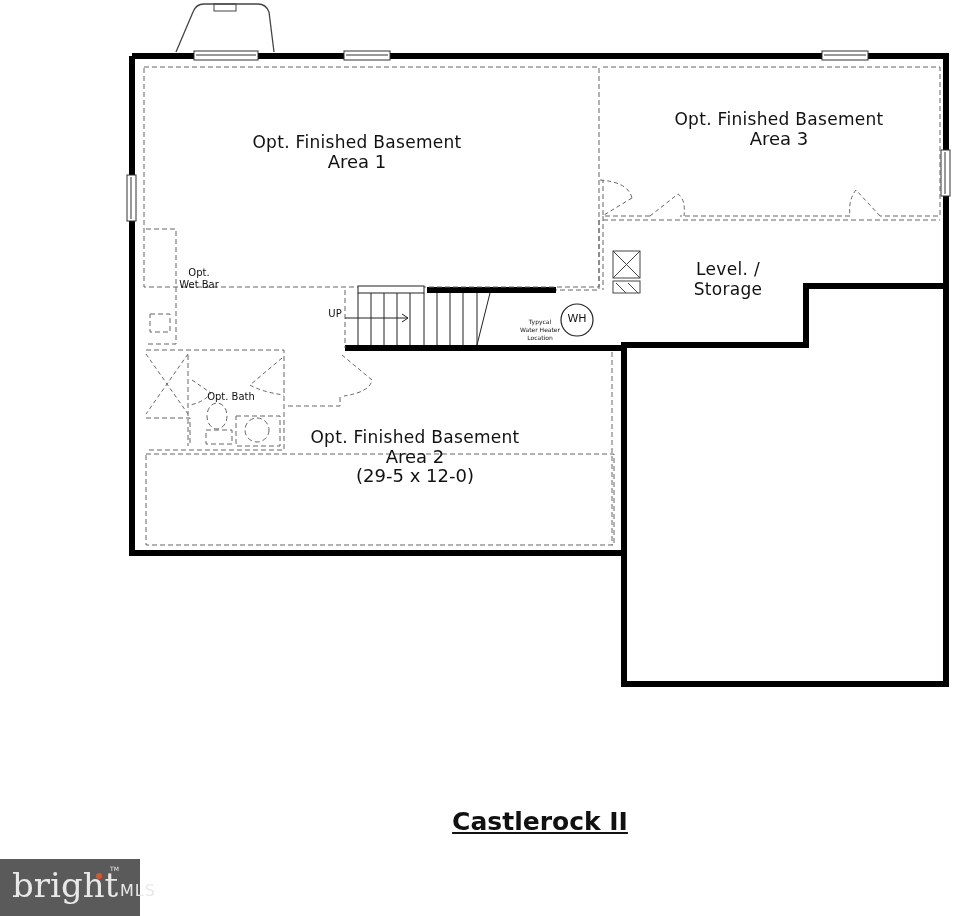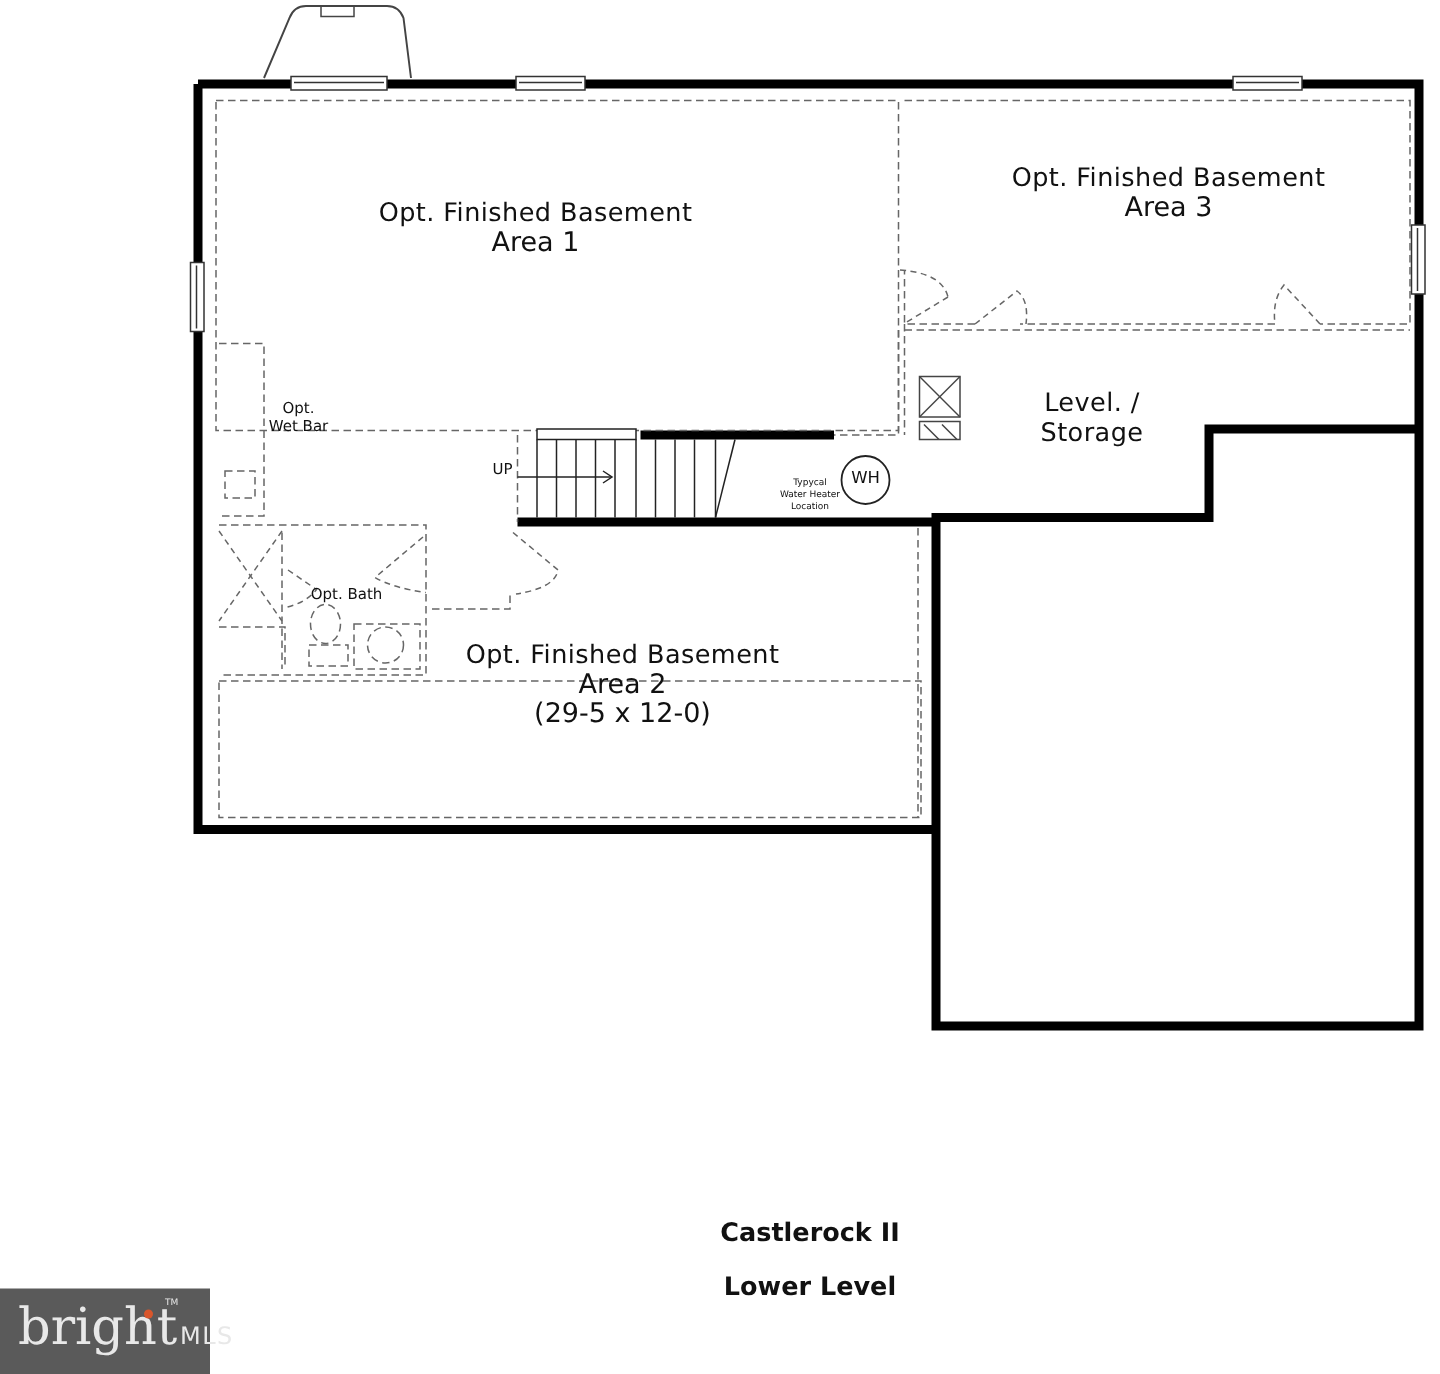--- a/index.html
+++ b/index.html
@@ -3,21 +3,21 @@
 <meta charset="utf-8">
 <style>
   html, body { margin:0; padding:0; background:#fff; }
   body { width:960px; height:916px; position:relative; overflow:hidden; font-family:"DejaVu Sans", sans-serif; }
   svg { position:absolute; left:0; top:0; }
   .lbl { position:absolute; text-align:center; color:#111; white-space:nowrap; transform:translateX(-50%); }
   .room-name { font-size:17px; font-weight:normal; letter-spacing:0.3px; }
   .room-sub { font-size:18px; line-height:19px; }
   .small { font-size:10px; }
   .tiny { font-size:6px; line-height:8px; }
-  .title { font-size:17px; font-weight:bold; line-height:36px; }
+  .title { font-size:25px; font-weight:bold; line-height:36px;text-decoration:underline; }
   .logo { position:absolute; left:0; top:859px; width:140px; height:57px; background:#5a5a5a; color:#e8e8e8; }
   .logo .b { position:absolute; left:12px; top:6px; font-family:"DejaVu Serif", serif; font-size:34px; }
   .logo .m { position:absolute; left:120px; top:22px; font-size:16px; letter-spacing:1px; }
   .logo .dot { position:absolute; left:96px; top:14px; width:6px; height:6px; background:#d9562b; border-radius:50%; }
   .logo .tm { position:absolute; left:110px; top:6px; font-size:6px; }
 </style>
 </head>
 <body>
 
 <svg width="960" height="916" viewBox="0 0 960 916">
@@ -136,21 +136,20 @@
 <div class="lbl small" style="left:335px;top:308px;">UP</div>
 <div class="lbl" style="left:577px;top:312px;font-size:11px;text-align:right;">WH</div>
 <div class="lbl tiny" style="left:540px;top:318px;">
   <div>Typycal</div>
   <div>Water Heater</div>
   <div>Location</div>
 </div>
 
 <div class="lbl title" style="left:540px;top:804px;">
   <div>Castlerock II</div>
-  <div>Lower Level</div>
 </div>
 
 <div class="logo">
   <span class="b">bright</span>
   <span class="dot"></span>
   <span class="tm">TM</span>
   <span class="m">MLS</span>
 </div>
 
 </body></html>

